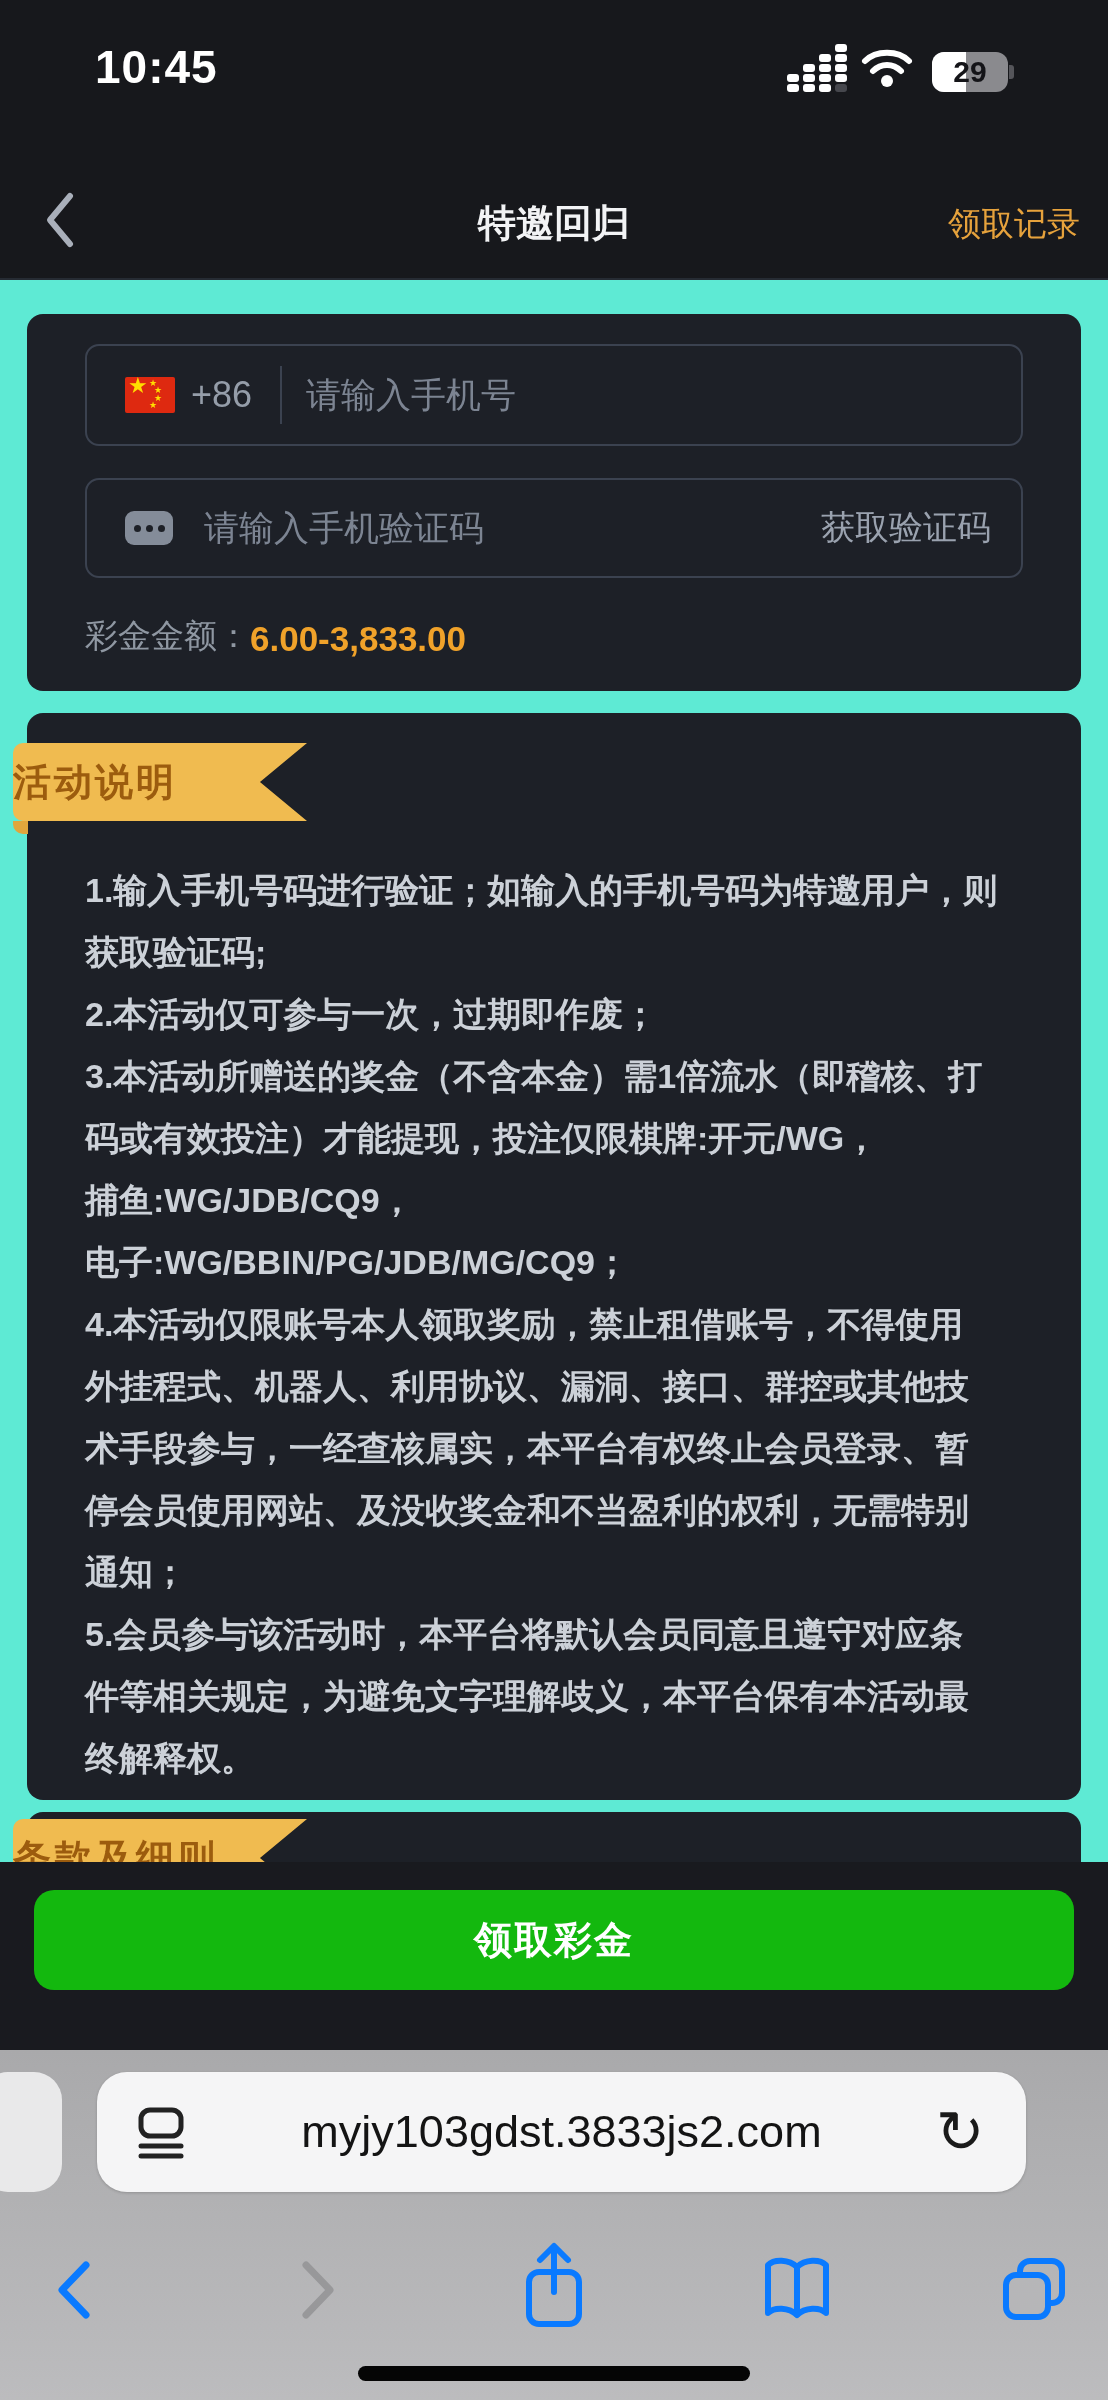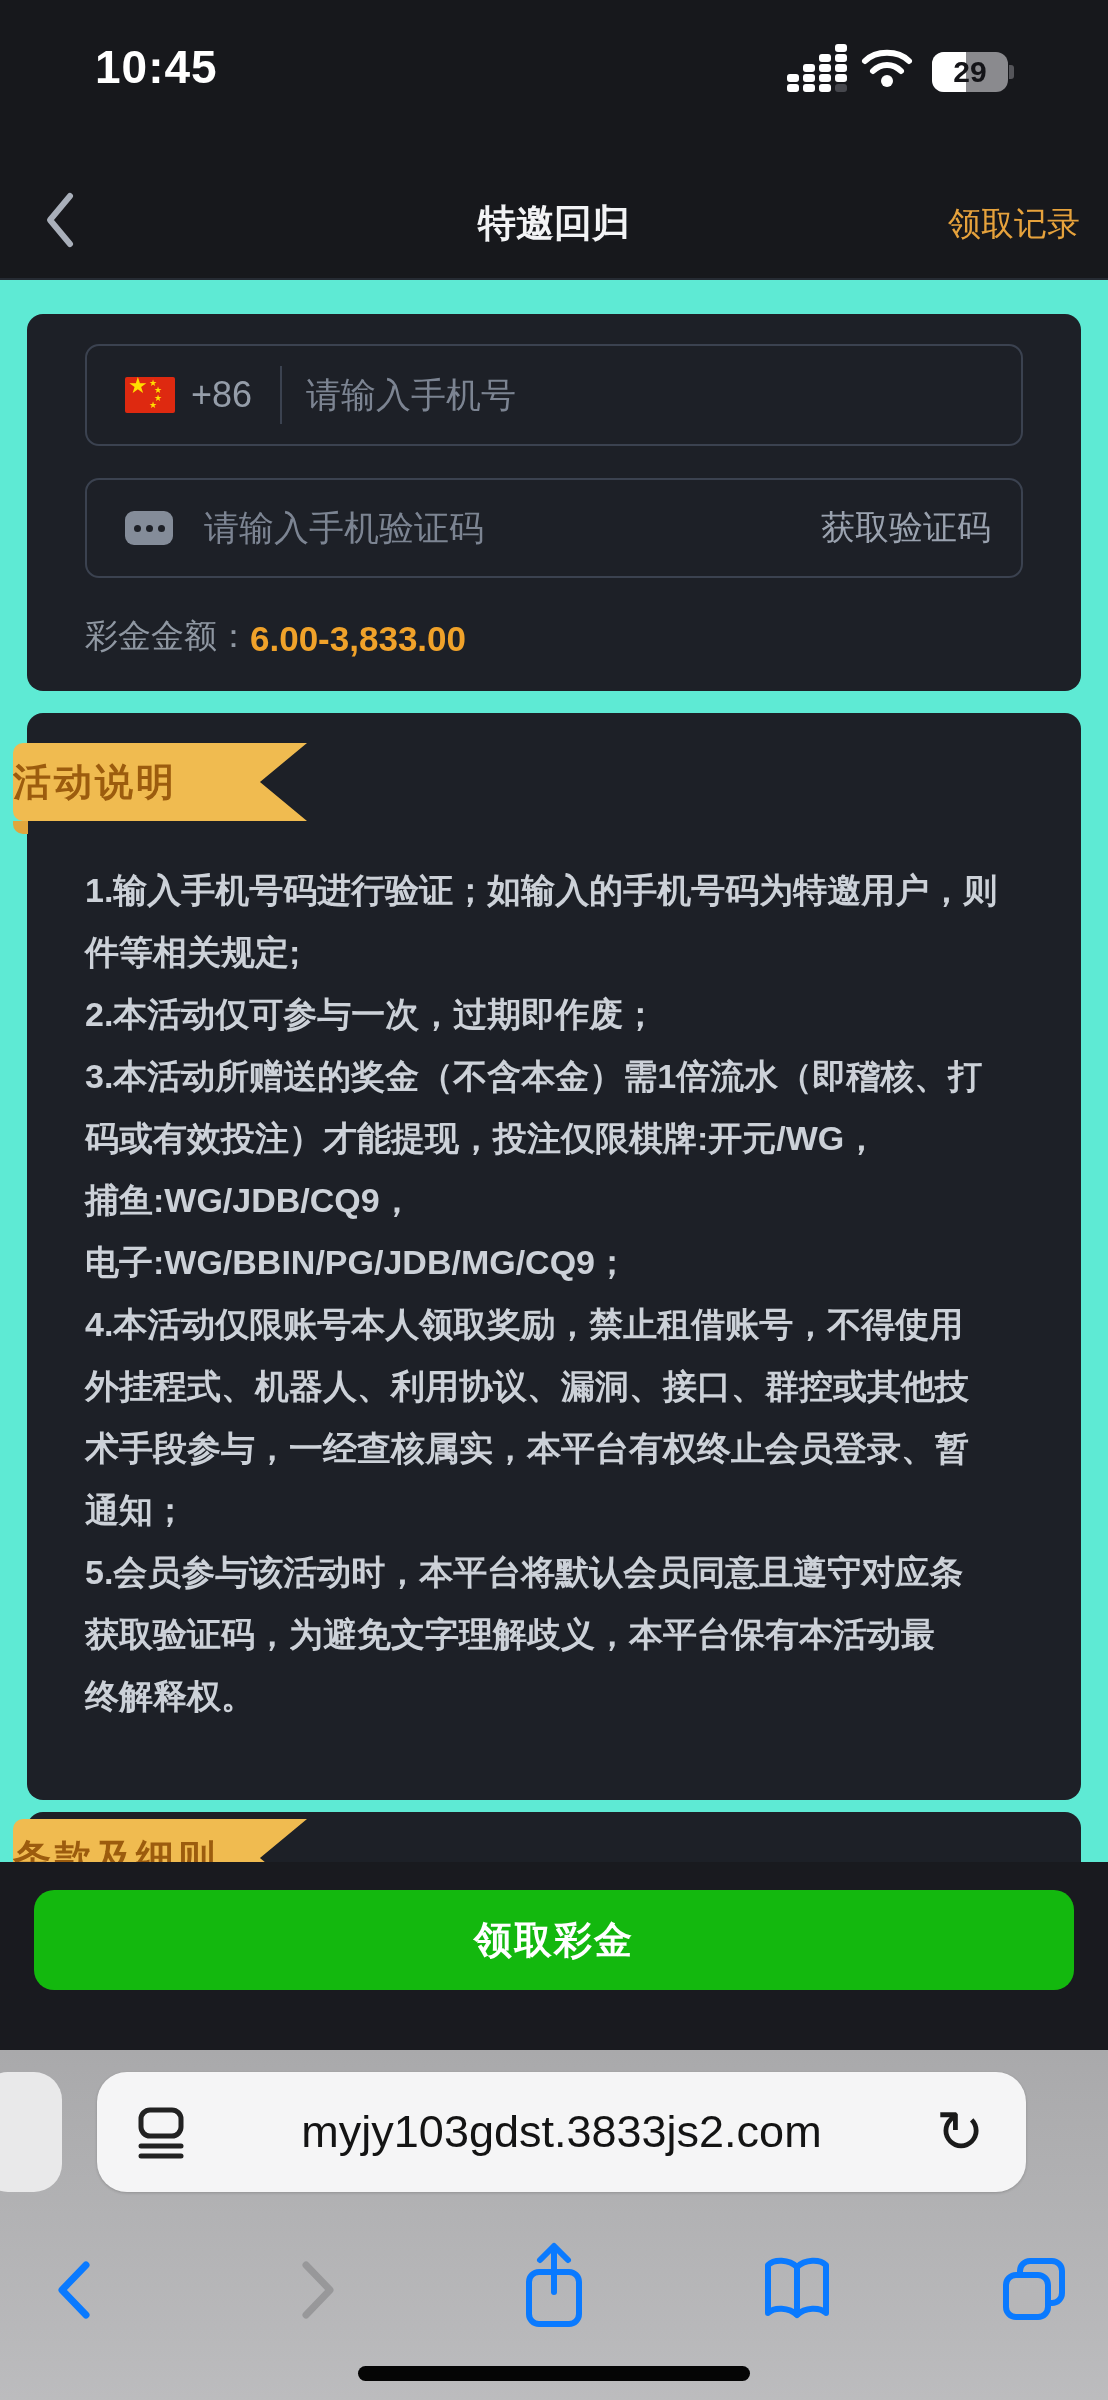--- a/index.html
+++ b/index.html
@@ -194,32 +194,33 @@
 
   <div class="card card2">
     <div class="ribbon-wrap r1">
       <div class="ribbon-body">
           <span>活动说明</span>
         </div>
       <div class="ribbon-fold"></div>
     </div>
     <div class="rules">
       <div class="ln">1.输入手机号码进行验证；如输入的手机号码为特邀用户，则</div>
-      <div class="ln">件等相关规定;</div>
+      <div class="ln">获取验证码;</div>
       <div class="ln">2.本活动仅可参与一次，过期即作废；</div>
       <div class="ln">3.本活动所赠送的奖金（不含本金）需1倍流水（即稽核、打</div>
       <div class="ln">码或有效投注）才能提现，投注仅限棋牌:开元/WG，</div>
       <div class="ln">捕鱼:WG/JDB/CQ9，</div>
       <div class="ln">电子:WG/BBIN/PG/JDB/MG/CQ9；</div>
       <div class="ln">4.本活动仅限账号本人领取奖励，禁止租借账号，不得使用</div>
       <div class="ln">外挂程式、机器人、利用协议、漏洞、接口、群控或其他技</div>
       <div class="ln">术手段参与，一经查核属实，本平台有权终止会员登录、暂</div>
+      <div class="ln">停会员使用网站、及没收奖金和不当盈利的权利，无需特别</div>
       <div class="ln">通知；</div>
       <div class="ln">5.会员参与该活动时，本平台将默认会员同意且遵守对应条</div>
-      <div class="ln">获取验证码，为避免文字理解歧义，本平台保有本活动最</div>
+      <div class="ln">件等相关规定，为避免文字理解歧义，本平台保有本活动最</div>
       <div class="ln">终解释权。</div>
     </div>
   </div>
 
   <div class="card card3">
     <div class="ribbon-wrap r3">
       <div class="ribbon-body">
           <span>条款及细则</span>
         </div>
       <div class="ribbon-fold"></div>

